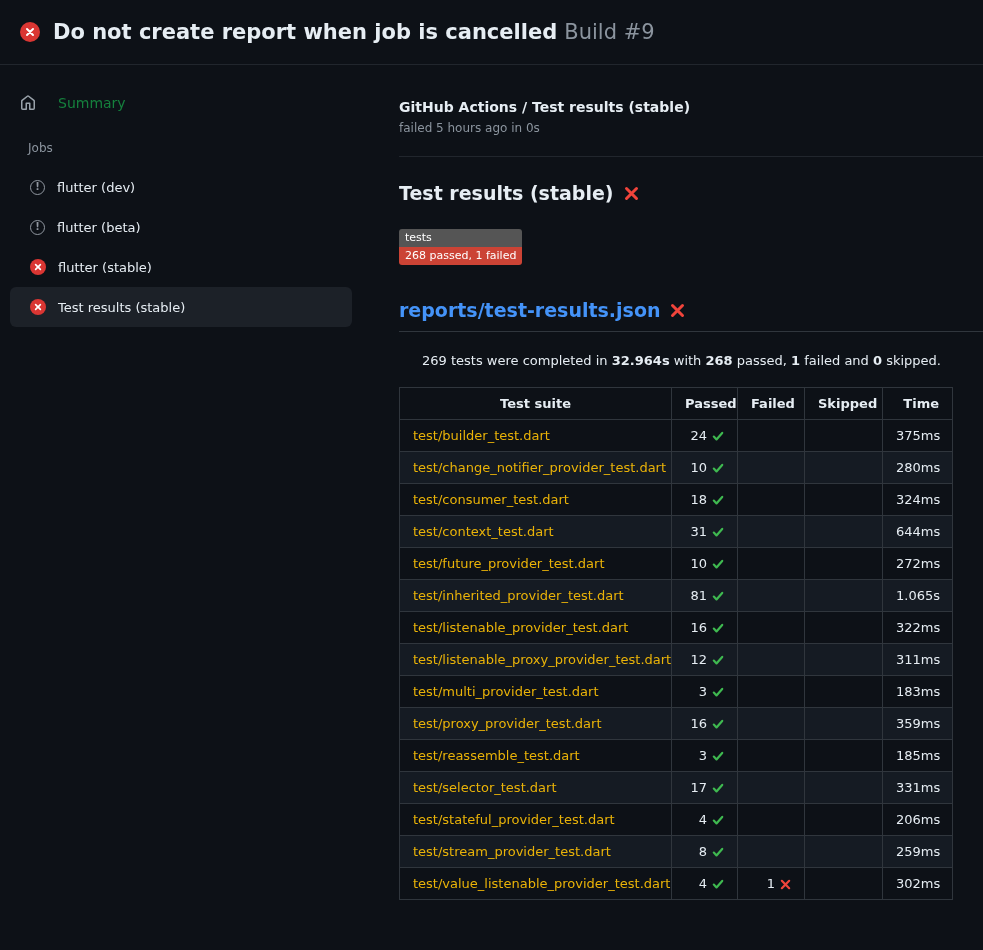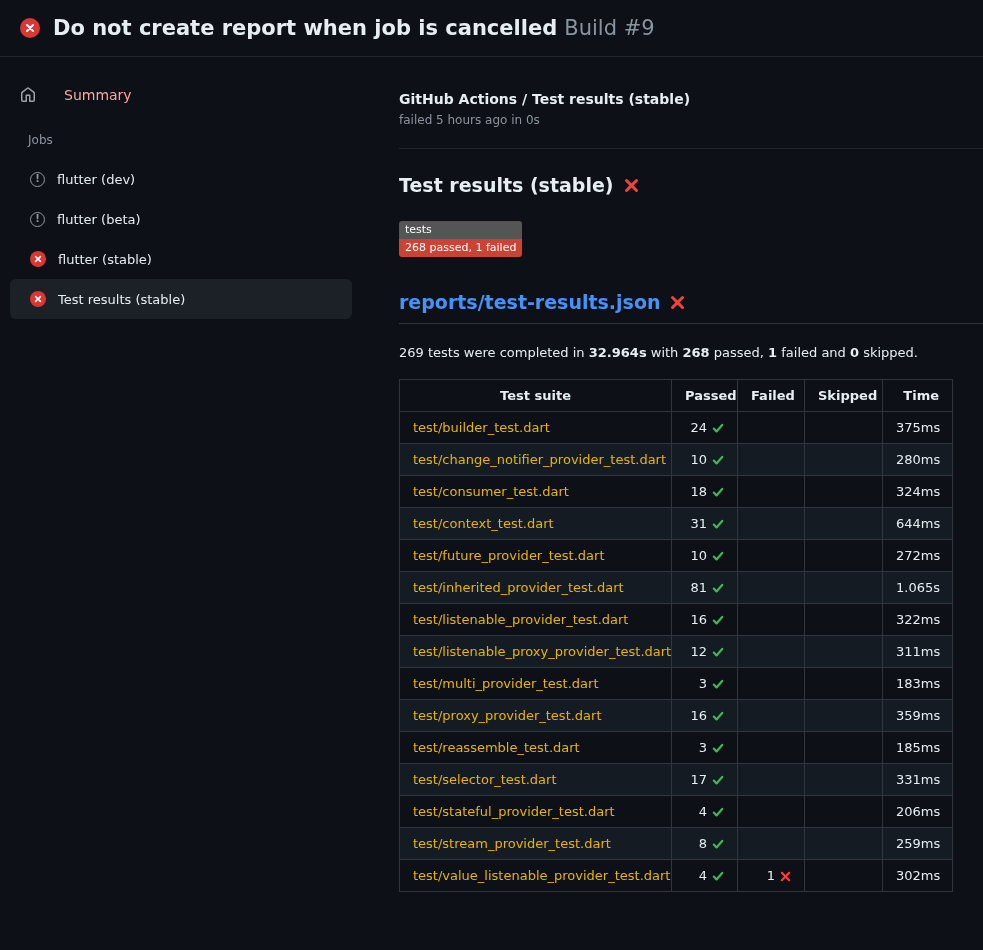--- a/index.html
+++ b/index.html
@@ -7,44 +7,44 @@
     margin: 0; padding: 0;
     width: 983px; height: 950px;
     overflow: hidden;
     background: #0d1117;
     color: #e6edf3;
     font-family: "DejaVu Sans", "Liberation Sans", sans-serif;
     font-size: 14px;
   }
   
   .topbar {
-    height: 57px;
+    height: 65px;
     display: flex; align-items: center;
     padding: 0 20px;
     border-bottom: 1px solid #21262d;
   }
   .circle-fail {
     width: 20px; height: 20px; border-radius: 50%;
     background: #da3633;
     display: inline-flex; align-items: center; justify-content: center;
     flex: none;
   }
   .topbar .circle-fail { margin-right: 13px; }
   h1.build-title { margin: 0; font-size: 21px; font-weight: 600; white-space: nowrap; }
   h1.build-title .build-num { color: #8b949e; font-weight: 400; margin-left: 7px; }
 
   
   .layout { display: flex; height: 893px; }
 
   
   .sidebar { width: 399px; flex: none; padding: 22px 47px 0 10px; }
   .side-item {
-    display: flex; align-items: center; gap: 28px;
+    display: flex; align-items: center; gap: 22px;
     padding: 8px 10px; border-radius: 6px;
-    font-size: 14px; color: #fca5a5; cursor: pointer;
+    font-size: 14px; color: #15803d; cursor: pointer;
   }
   .jobs-label { margin: 22px 0 12px 18px; font-size: 12px; color: #8b949e; }
   .job-item {
     display: flex; align-items: center; gap: 12px;
     height: 40px; padding: 0 8px 0 20px;
     border-radius: 6px; font-size: 13px; cursor: pointer;
   }
   .job-item.selected { background: #1c2128; }
   .icon-warn {
     width: 15px; height: 15px; border-radius: 50%;
@@ -72,21 +72,21 @@
   }
   .badge .badge-label { background: #555555; color: #fff; padding: 0 6px; }
   .badge .badge-value { background: #cb4335; color: #fff; padding: 0 6px; text-align: center; }
   h2.report-title {
     margin: 34px 0 2px 0; padding-bottom: 10px;
     font-size: 19px; font-weight: 700; color: #4493f8;
     display: flex; align-items: center; gap: 10px;
     border-bottom: 1px solid #30363d;
   }
   h2.report-title a { color: #4493f8; text-decoration: none; cursor: pointer; }
-  .summary-line { margin-top: 21px; font-size: 13px; color: #e6edf3; }
+  .summary-line { margin-top: 21px; font-size: 13px; color: #e6edf3; margin-left: 23px; }
   .summary-line b { font-weight: 700; }
 
   
   table.results {
     border-collapse: collapse; margin-top: 19px;
     font-size: 13px; table-layout: fixed; width: 553px;
   }
   table.results th, table.results td {
     border: 1px solid #30363d; padding: 8px 13px;
     overflow: hidden; white-space: nowrap;

